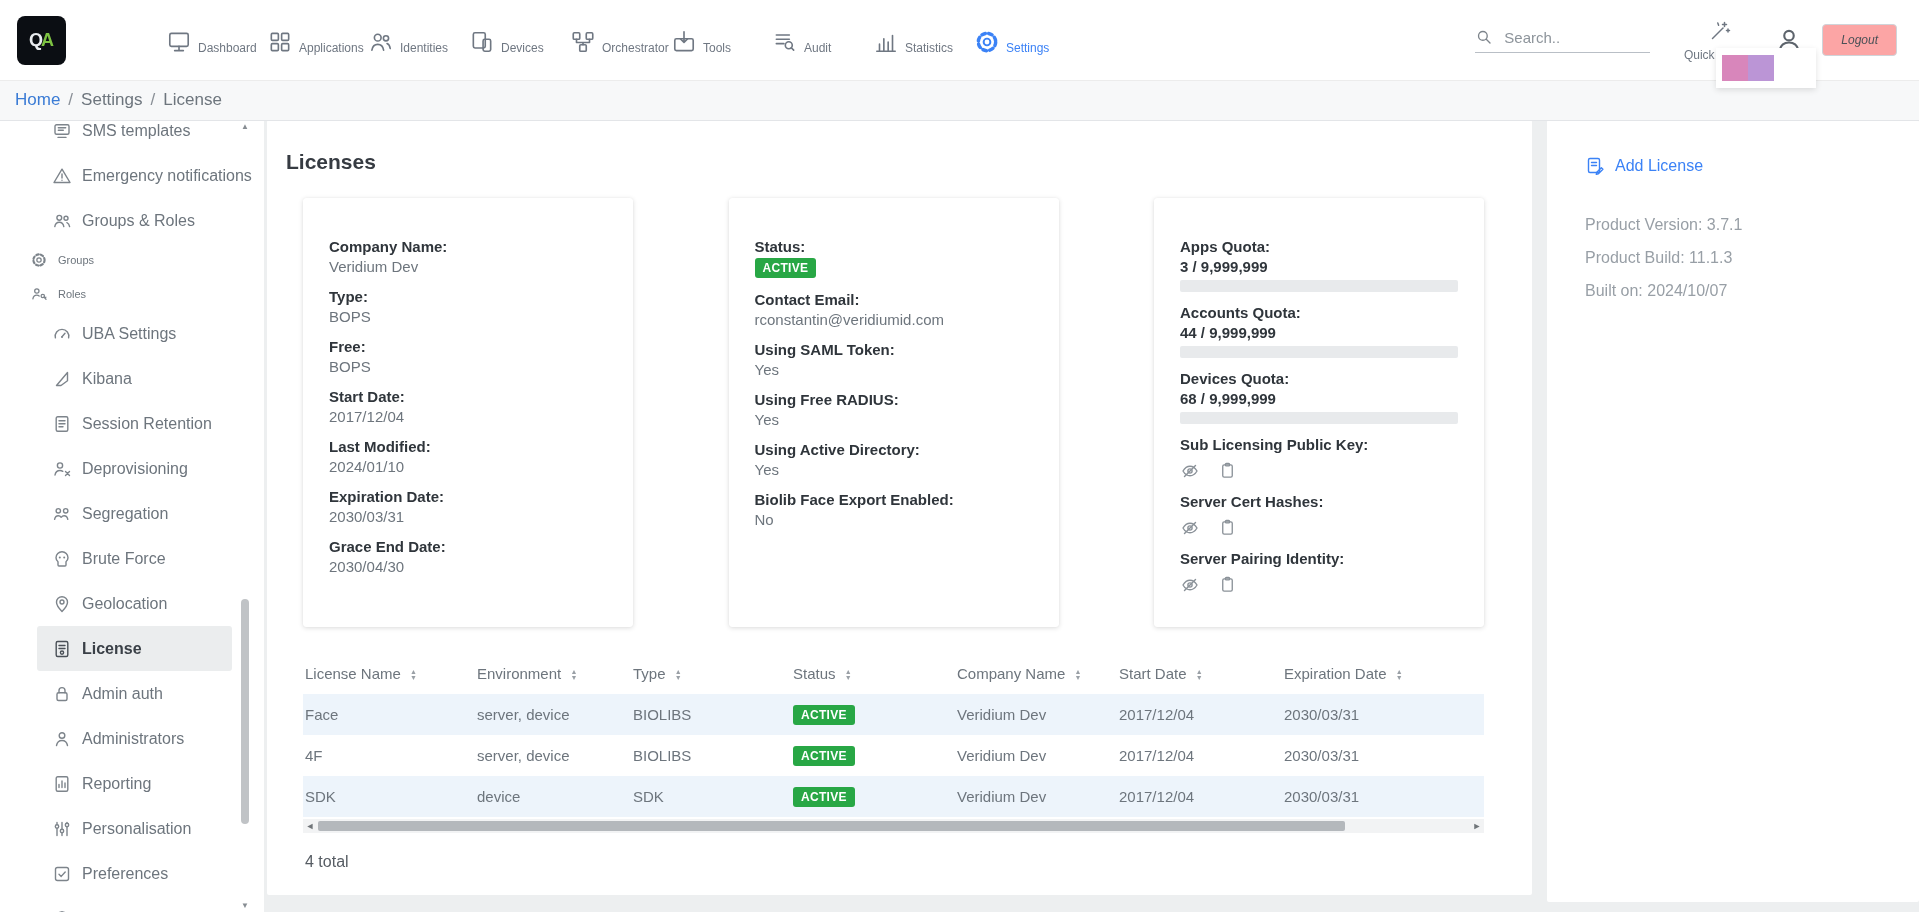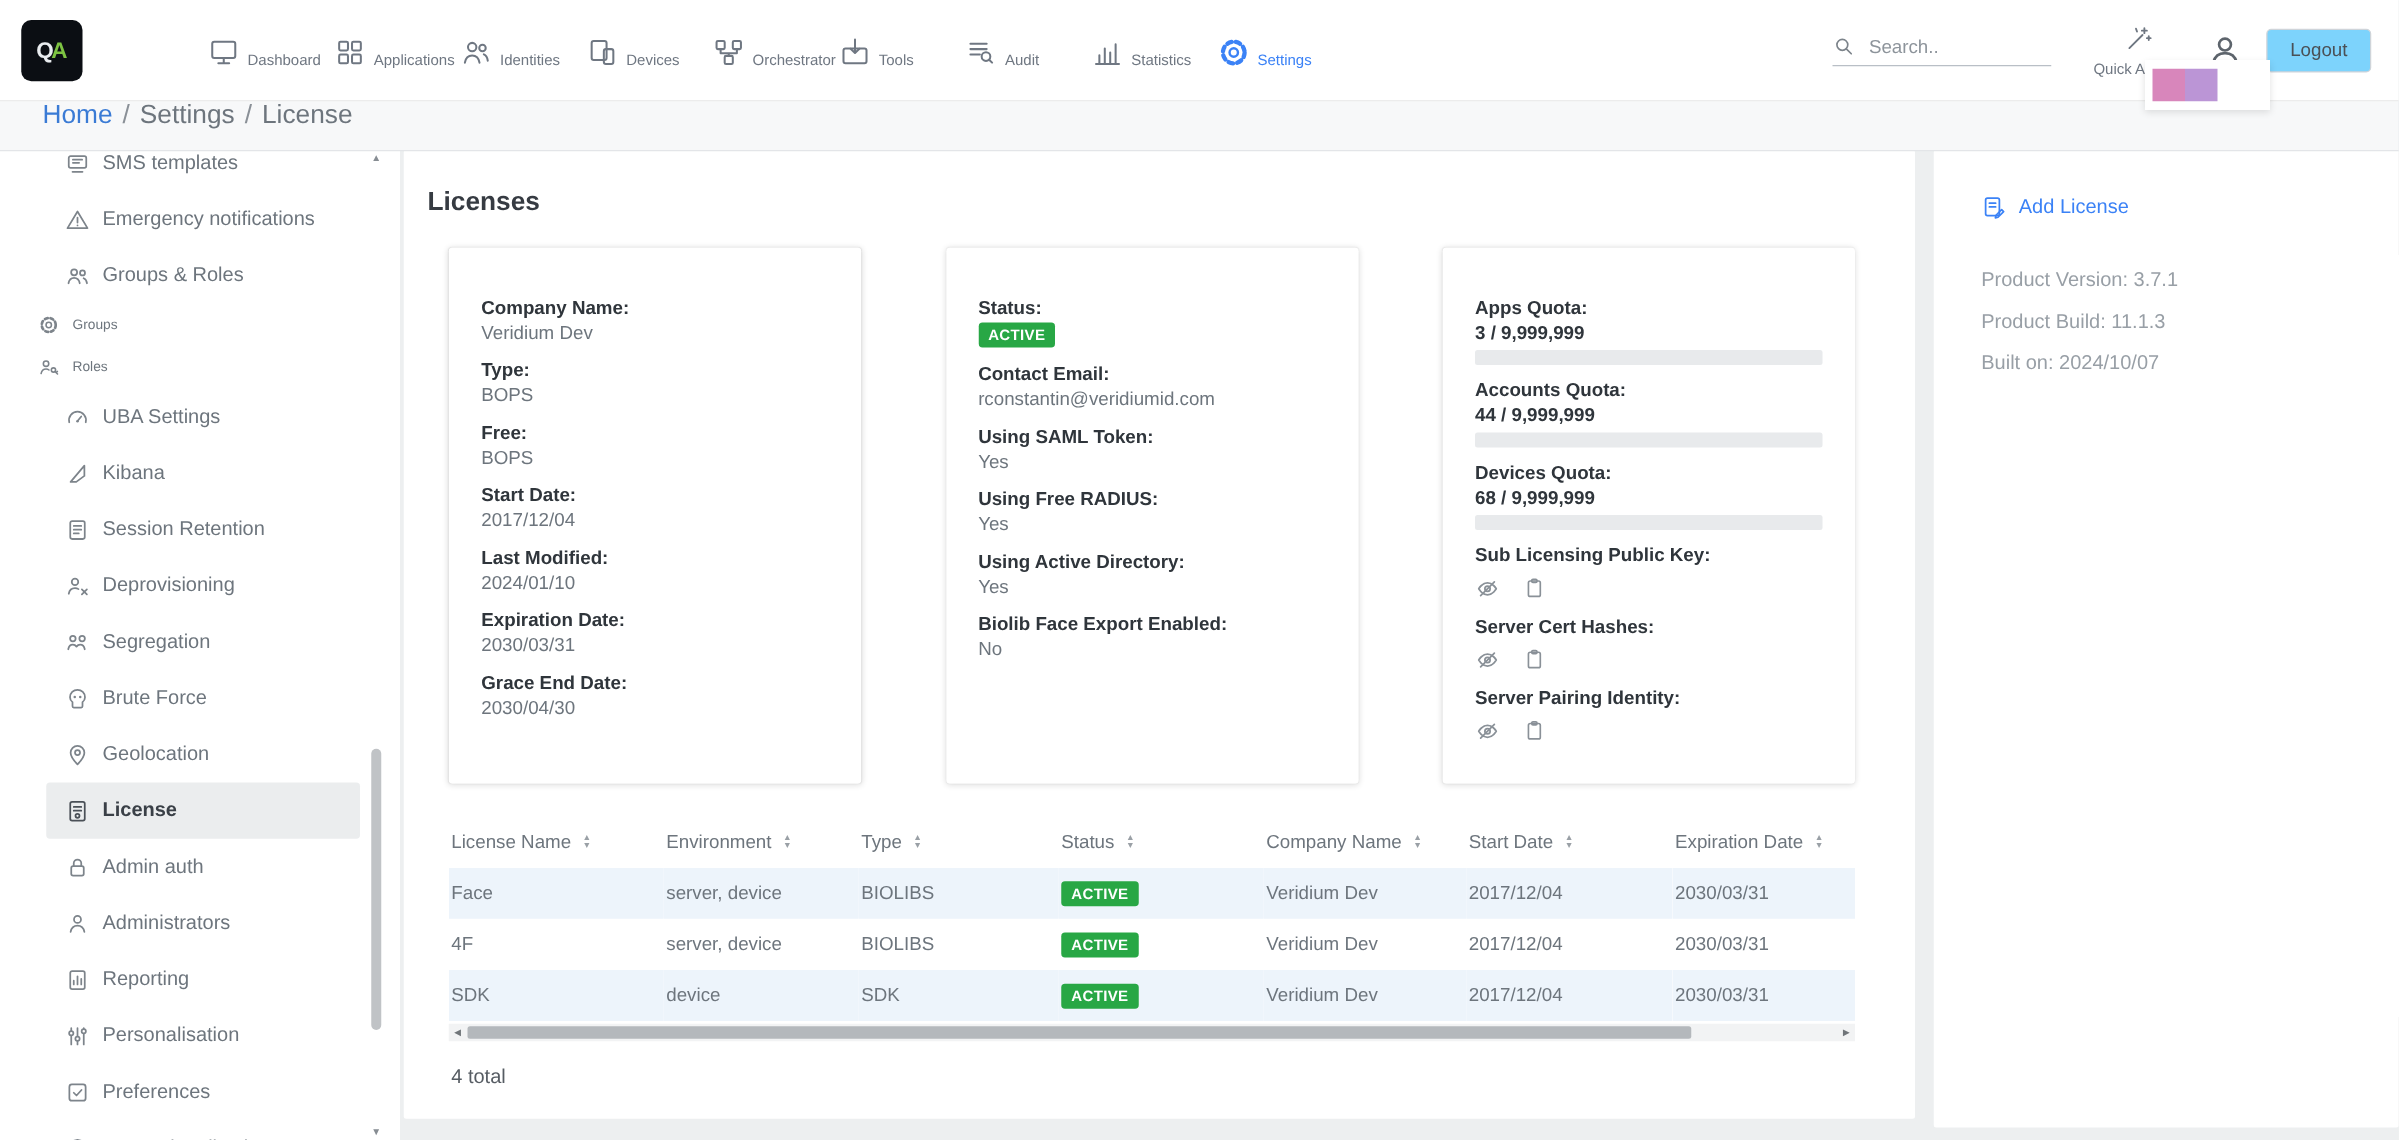--- a/index.html
+++ b/index.html
@@ -19,40 +19,40 @@
   .nav-label { font-size:12px; }
   .nav-item.active { color:#3b82f6; }
   .nav-right { margin-left:auto; display:flex; align-items:center; margin-right:22px; }
   .search-wrap { display:flex; align-items:center; gap:9px; border-bottom:1px solid #b9bfc6;
     padding-bottom:5px; margin-right:26px; color:#7d848b; }
   .search-input { border:none; outline:none; width:148px; font-size:15px; color:#495057; background:transparent; }
   .search-input::placeholder { color:#8d949b; }
   .quick-actions { display:flex; flex-direction:column; align-items:center; gap:5px; color:#6f7782;
     width:88px; font-size:12px; cursor:pointer; }
   .avatar-btn { color:#5d646c; margin:0 18px 0 10px; cursor:pointer; display:flex; }
-  .logout-btn { padding:8px 18px; border:1px solid #cfd4d9; border-radius:4px; background:#7dd3fc;
-    font-size:15px; color:#4a5056; cursor:pointer; font-family:inherit; }
+  .logout-btn { padding:8px 18px; border:1px solid #cfd4d9; border-radius:4px; background:#fca5a5;
+    font-size:12px; color:#4a5056; cursor:pointer; font-family:inherit;font-style:italic; }
   .color-popup { position:absolute; left:1716px; top:48px; width:100px; height:40px; background:#fff;
     box-shadow:0 2px 6px rgba(0,0,0,.12); display:flex; align-items:center; padding-left:6px; z-index:20; }
   .swatch-pink { width:26px; height:26px; background:#d886bb; }
   .swatch-purple { width:26px; height:26px; background:#bb95d6; }
 
   
   .breadcrumb-bar { height:40px; background:#f7f8f9; box-shadow:0 1px 0 #e3e5e8;
-    display:flex; align-items:flex-start; padding-left:34px; font-size:21px; position:relative; z-index:5; }
+    display:flex; align-items:center; padding-left:15px; font-size:17px; position:relative; z-index:5; }
   .bc-home { color:#3a7bd5; cursor:pointer; text-decoration:none; }
   .bc-sep { margin:0 8px; color:#8a9097; }
   .bc-item { color:#6d757d; cursor:pointer; }
   .bc-current { color:#6d757d; }
 
   
   .layout { display:flex; height:792px; }
 
   
-  .sidebar { width:320px; background:#fff; position:relative; overflow:hidden; flex:none; }
+  .sidebar { width:264px; background:#fff; position:relative; overflow:hidden; flex:none; }
   .side-items { margin-top:-12px; }
   .side-item { height:45px; display:flex; align-items:center; gap:10px; padding-left:52px;
     margin-right:32px; color:#6d757d; font-size:16px; cursor:pointer; white-space:nowrap; }
   .side-item .icn { width:20px; height:20px; display:flex; flex:none; color:#7d848b; }
   .side-item.sub { height:34px; padding-left:30px; font-size:11px; }
   .side-item.sub .icn { width:18px; height:18px; }
   .side-item.selected { background:#ebedee; border-radius:3px; margin-left:37px; padding-left:15px;
     color:#3a4047; font-weight:bold; }
   .side-item.selected .icn { color:#4a5057; }
   .sidebar-scrollbar { position:absolute; top:2px; bottom:2px; right:12px; width:14px; }

